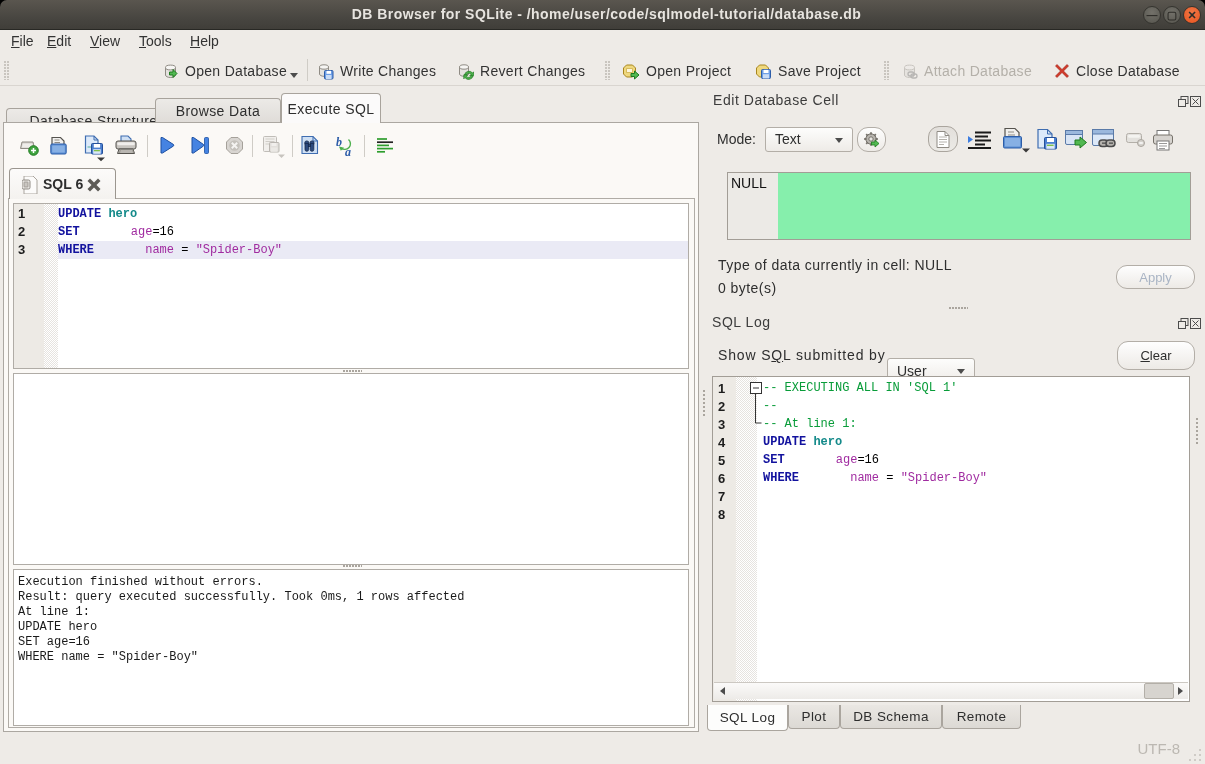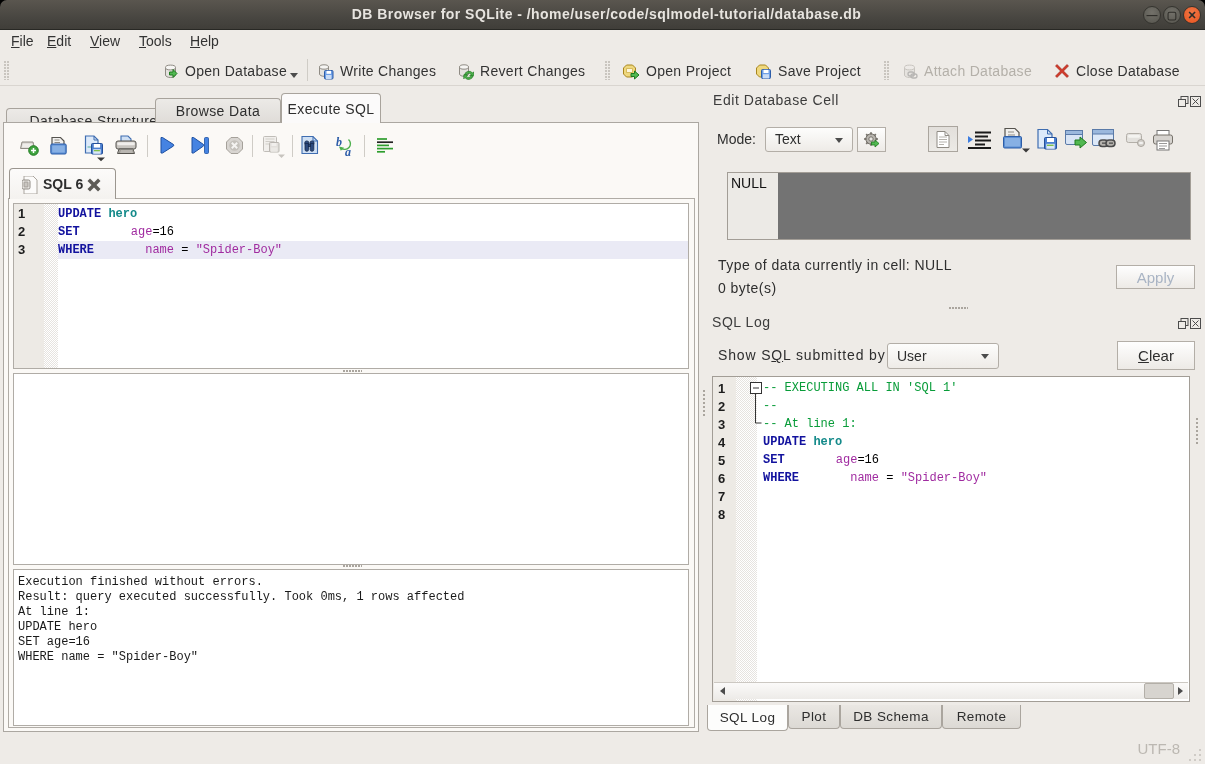--- a/index.html
+++ b/index.html
@@ -54,21 +54,21 @@
 .idf { color:#a02ba0;margin-left:44px; }
 .str { color:#a02ba0; }
 .cmt { color:#089c39; }
 
 .dockhdr { position:absolute; font-size:14px; color:#3c3c3c; letter-spacing:0.55px; }
 .combo { position:absolute; background:linear-gradient(#fdfdfc,#eeebe7); border:1px solid #b3aea7;
   border-radius:3px; font-size:14px; color:#2e2e2e; }
 .combo .arr { position:absolute; right:9px; top:50%; margin-top:-2px; width:0; height:0;
   border-left:4px solid transparent; border-right:4px solid transparent; border-top:5px solid #4c4c4c; }
 .btn { position:absolute; background:linear-gradient(#fefefe,#edeae6); border:1px solid #b3aea7;
-  border-radius:0; font-size:15px; color:#2e2e2e; display:flex; align-items:center; justify-content:center; }
+  border-radius:11px; font-size:13px; color:#2e2e2e; display:flex; align-items:center; justify-content:center; }
 
 .btab { position:absolute; font-size:13.5px; letter-spacing:0.4px; color:#2e2e2e; display:flex; align-items:center; justify-content:center;
   border:1px solid #aaa59e; border-top:none; border-radius:0 0 4px 4px;
   background:linear-gradient(#eae7e3,#dcd9d4); }
 #btab-active { background:#fdfdfc; border-top:none; z-index:2; }
 </style>
 </head>
 <body>
 <div class="abs" style="left:0;top:0;width:1205px;height:12px;background:#000"></div>
 <div id="titlebar">
@@ -363,39 +363,39 @@
     <circle cx="15" cy="10" r="3.5" fill="#d4d1cc" stroke="#a9a49d"></circle>
     <path d="M13.2 10 h3.6" stroke="#fff" stroke-width="1.4"></path>
   </svg>
   <svg class="abs" style="left:1152px;top:130px" width="24" height="21" viewBox="0 0 24 21">
     <rect x="5" y="0.5" width="12" height="6" fill="#fff" stroke="#777"></rect>
     <rect x="1.5" y="5" width="19" height="9" rx="2" fill="#d6d3cf" stroke="#76726b"></rect>
     <rect x="5" y="11" width="12" height="9" fill="#fff" stroke="#777"></rect>
     <path d="M7 13.5 h8 M7 16 h8 M7 18.5 h6" stroke="#999"></path>
   </svg>
 
-  <div class="abs" style="left:727px;top:172px;width:464px;height:68px;border:1px solid #a29d96;background:#737373">
+  <div class="abs" style="left:727px;top:172px;width:464px;height:68px;border:1px solid #a29d96;background:#86efac">
     <div class="abs" style="left:0;top:0;bottom:0;width:50px;background:#eceae6"></div>
     <div class="abs" style="left:3px;top:2px;font-size:14px;color:#111">NULL</div>
   </div>
   <div class="abs" style="left:718px;top:257px;font-size:14px;letter-spacing:0.45px;color:#2e2e2e">Type of data currently in cell: NULL</div>
   <div class="abs" style="left:718px;top:280px;font-size:14px;letter-spacing:0.45px;color:#2e2e2e">0 byte(s)</div>
   <div class="btn" style="left:1116px;top:265px;width:79px;height:24px;color:#a9b4c4">Apply</div>
 
   <div class="abs" style="left:949px;top:307px;width:19px;height:2px;background-image:radial-gradient(circle at 1px 1px,#aaa59e 0.8px,transparent 1px);background-size:3px 2px"></div>
 
   <div class="dockhdr" style="left:712px;top:314px">SQL Log</div>
   <svg class="abs" style="left:1178px;top:318px" width="23" height="12" viewBox="0 0 23 12">
     <rect x="3" y="0.5" width="7" height="7" fill="none" stroke="#4c4c4c"></rect>
     <rect x="0.5" y="3.5" width="7" height="7" fill="#eeebe7" stroke="#4c4c4c"></rect>
     <rect x="12.5" y="0.5" width="10" height="10" fill="none" stroke="#4c4c4c"></rect>
     <path d="M14.5 2.5 l6 6 M20.5 2.5 l-6 6" stroke="#4c4c4c"></path>
   </svg>
   <div class="abs" style="left:718px;top:347px;font-size:14px;letter-spacing:0.85px;color:#2e2e2e">Show S<u>Q</u>L submitted by</div>
-  <div class="combo" style="left:887px;top:343px;width:112px;height:26px">
+  <div class="combo" style="left:887px;top:358px;width:88px;height:26px">
       <span style="position:absolute;left:9px;top:4px">User</span>
       <span class="arr"></span>
     </div>
   <div class="btn" style="left:1117px;top:341px;width:78px;height:29px">
       <span><u>C</u>lear</span>
     </div>
 
   <div class="abs" style="left:712px;top:376px;width:478px;height:326px;border:1px solid #a29d96;background:#fff">
     <div class="abs" style="left:0;top:0;bottom:0;width:24px;background:#edeae5;font-weight:bold;font-size:13px;color:#1d1d1d">
       <div style="position:absolute;left:5px;top:3px;line-height:18px">1<br>2<br>3<br>4<br>5<br>6<br>7<br>8</div>

